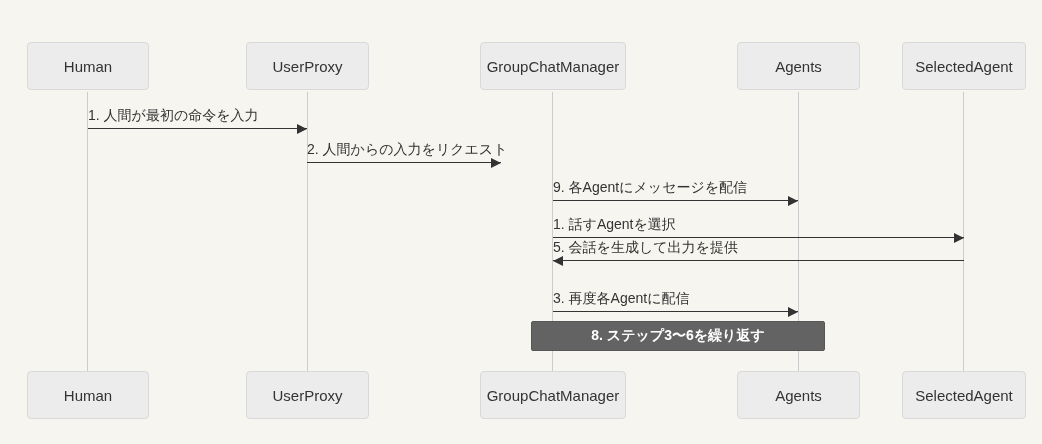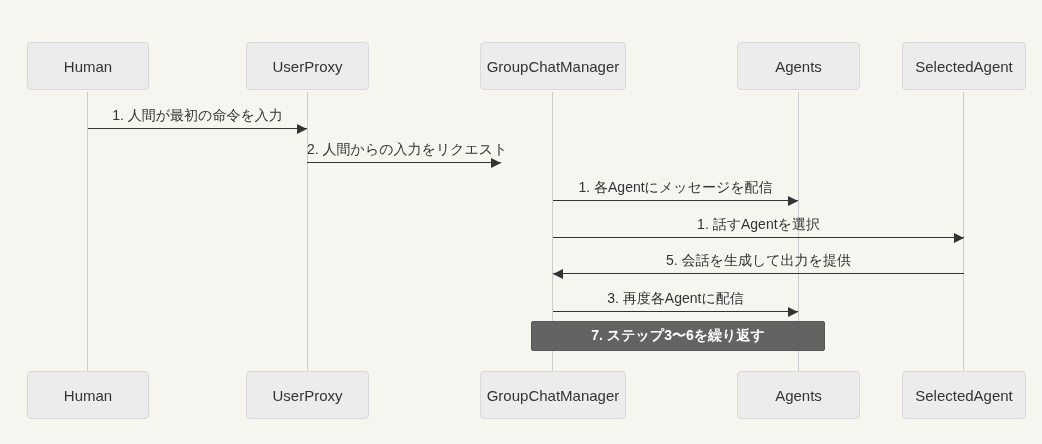--- a/index.html
+++ b/index.html
@@ -48,21 +48,20 @@
   .message{
     position:absolute;
     height:21px;
     border-bottom:1.5px solid var(--line);
   }
   .msg-label{
     position:absolute;
     left:0;
     right:0;
     bottom:3px;
-    text-align:center;
     font-size:14px;
     color:var(--text);
     white-space:nowrap;
   }
   .arrowhead{
     position:absolute;
     bottom:-6px;
     width:0;
     height:0;
     border-top:5px solid transparent;
@@ -123,38 +122,38 @@
 
   <div class="message" style="left:88px;top:108px;width:219px">
     <span class="msg-label">1. 人間が最初の命令を入力</span>
     <span class="arrowhead right"></span>
   </div>
   <div class="message" style="left:307px;top:142px;width:194px">
     <span class="msg-label">2. 人間からの入力をリクエスト</span>
     <span class="arrowhead right"></span>
   </div>
   <div class="message" style="left:553px;top:180px;width:245px">
-    <span class="msg-label">1. 各Agentにメッセージを配信</span>
+    <span class="msg-label">9. 各Agentにメッセージを配信</span>
     <span class="arrowhead right"></span>
   </div>
   <div class="message" style="left:553px;top:217px;width:411px">
     <span class="msg-label">1. 話すAgentを選択</span>
     <span class="arrowhead right"></span>
   </div>
-  <div class="message" style="left:553px;top:253px;width:411px">
+  <div class="message" style="left:553px;top:240px;width:411px">
     <span class="msg-label">5. 会話を生成して出力を提供</span>
     <span class="arrowhead left"></span>
   </div>
   <div class="message" style="left:553px;top:291px;width:245px">
     <span class="msg-label">3. 再度各Agentに配信</span>
     <span class="arrowhead right"></span>
   </div>
 
   <div class="note">
-    <span>7. ステップ3〜6を繰り返す</span>
+    <span>8. ステップ3〜6を繰り返す</span>
   </div>
 
   <div class="actor bottom" style="left:27px;width:122px">
     <span>Human</span>
   </div>
   <div class="actor bottom" style="left:246px;width:123px">
     <span>UserProxy</span>
   </div>
   <div class="actor bottom" style="left:480px;width:146px">
     <span>GroupChatManager</span>

